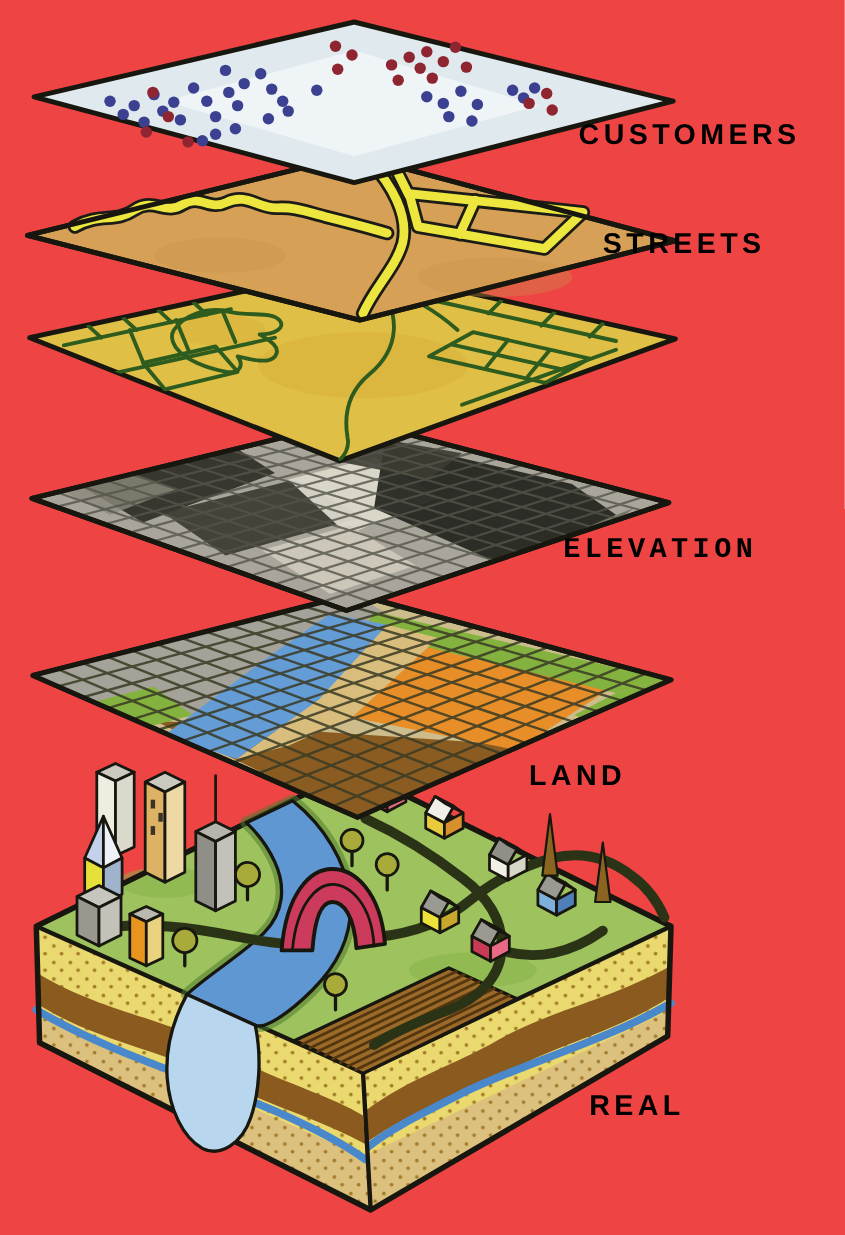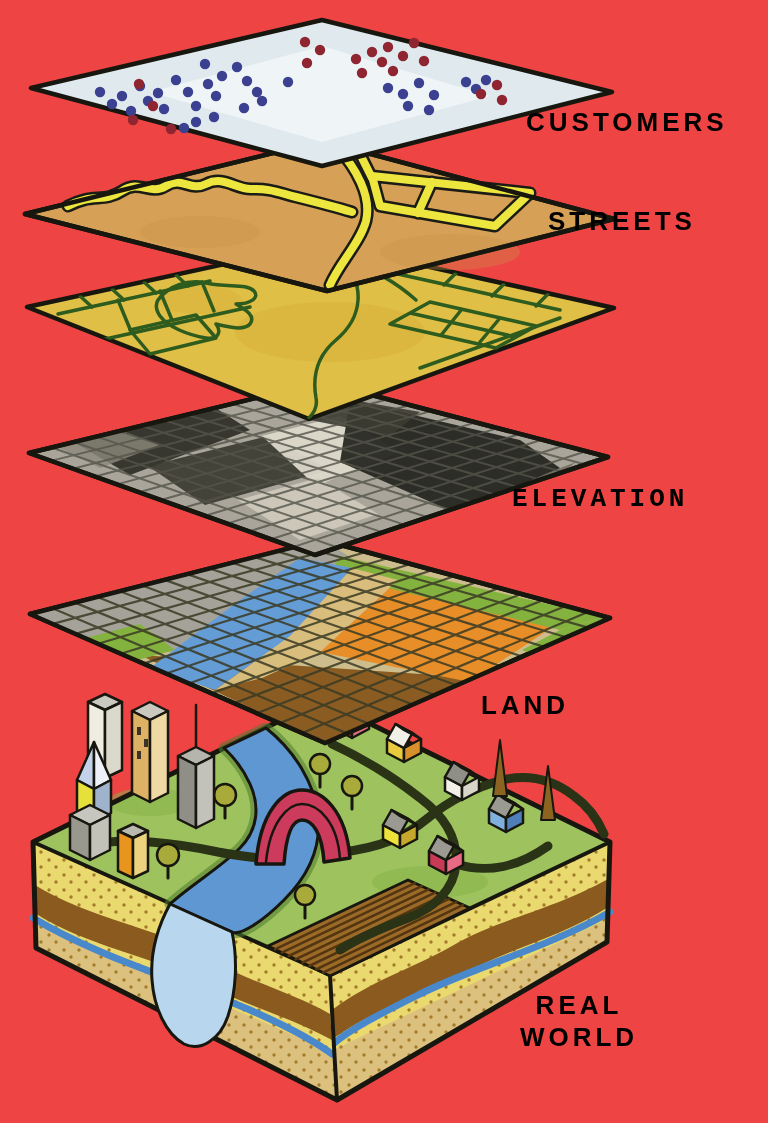--- a/index.html
+++ b/index.html
@@ -377,16 +377,15 @@
   <span>STREETS</span>
 </div>
 <div class="layer-label" style="left:512px;top:484px;font-family:Liberation Mono, monospace;">
   <span>ELEVATION</span>
 </div>
 <div class="layer-label two-line" style="left:440px;top:657px;width:170px;margin-top:32px;">
   <div>LAND</div>
 </div>
 <div class="layer-label two-line" style="left:490px;top:989px;width:178px;">
   <div>REAL</div>
-  <div>WORLD</div>
 </div>
 
 </div>
 
 </body></html>

